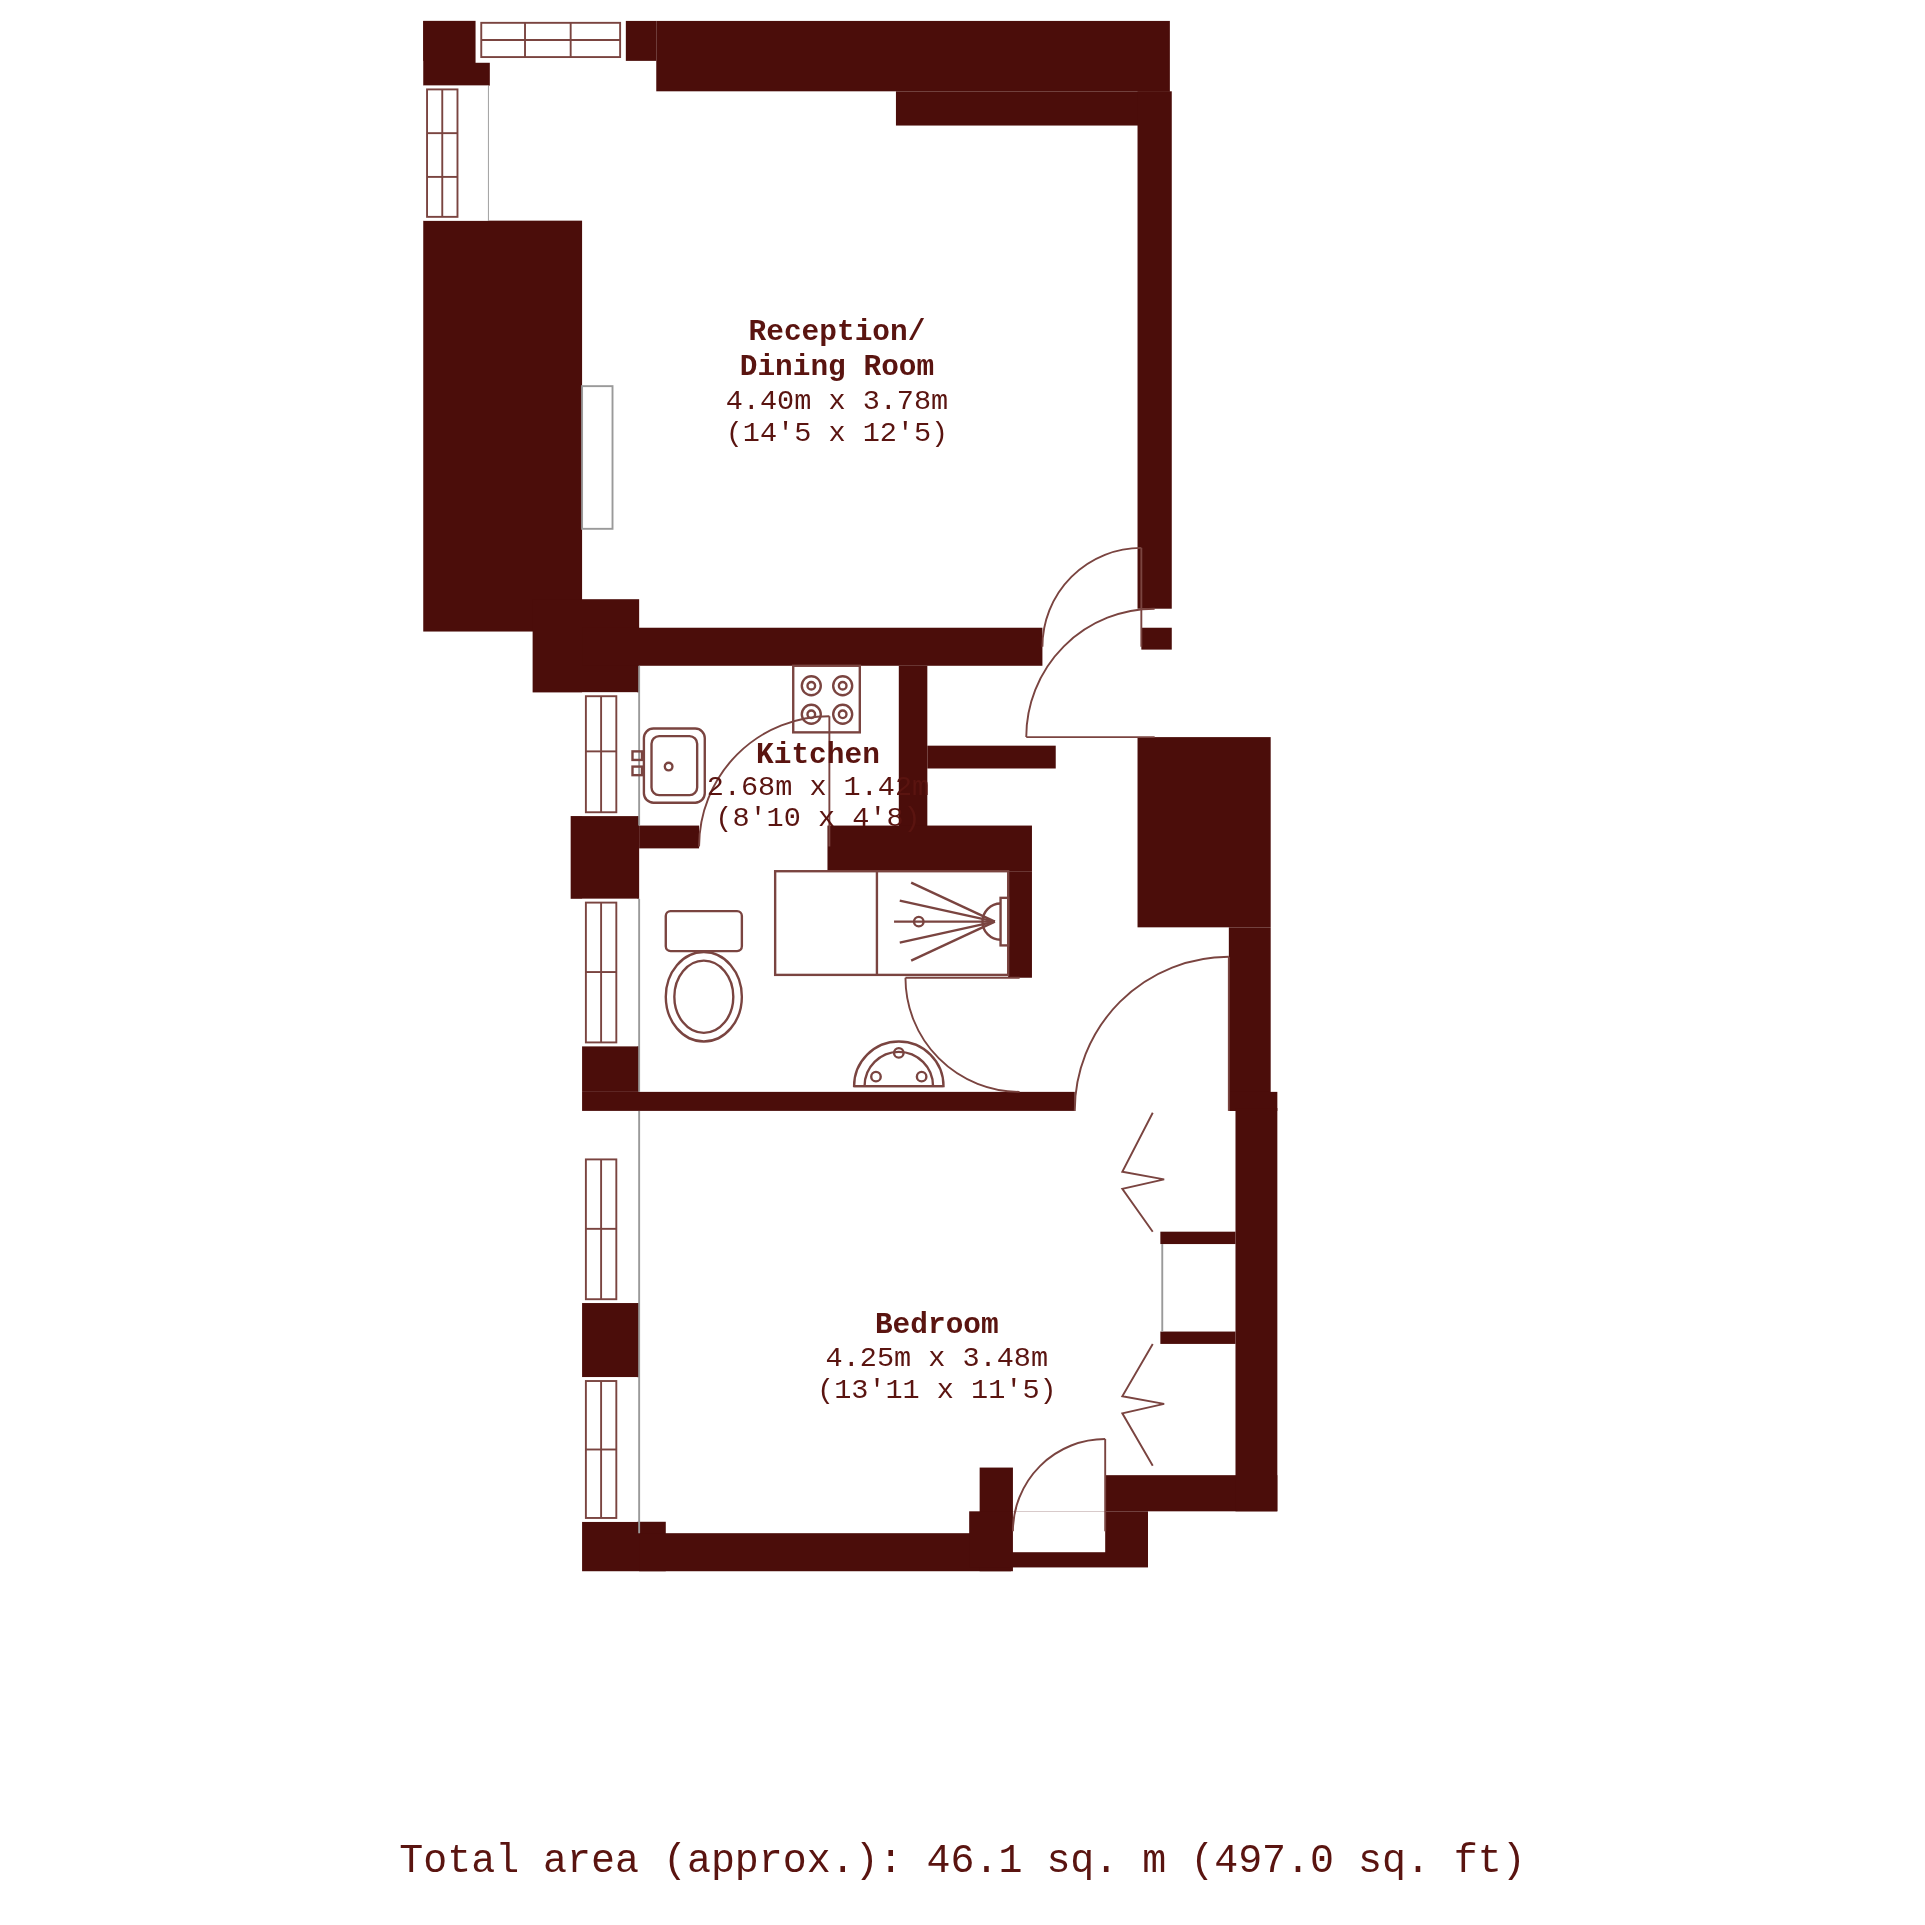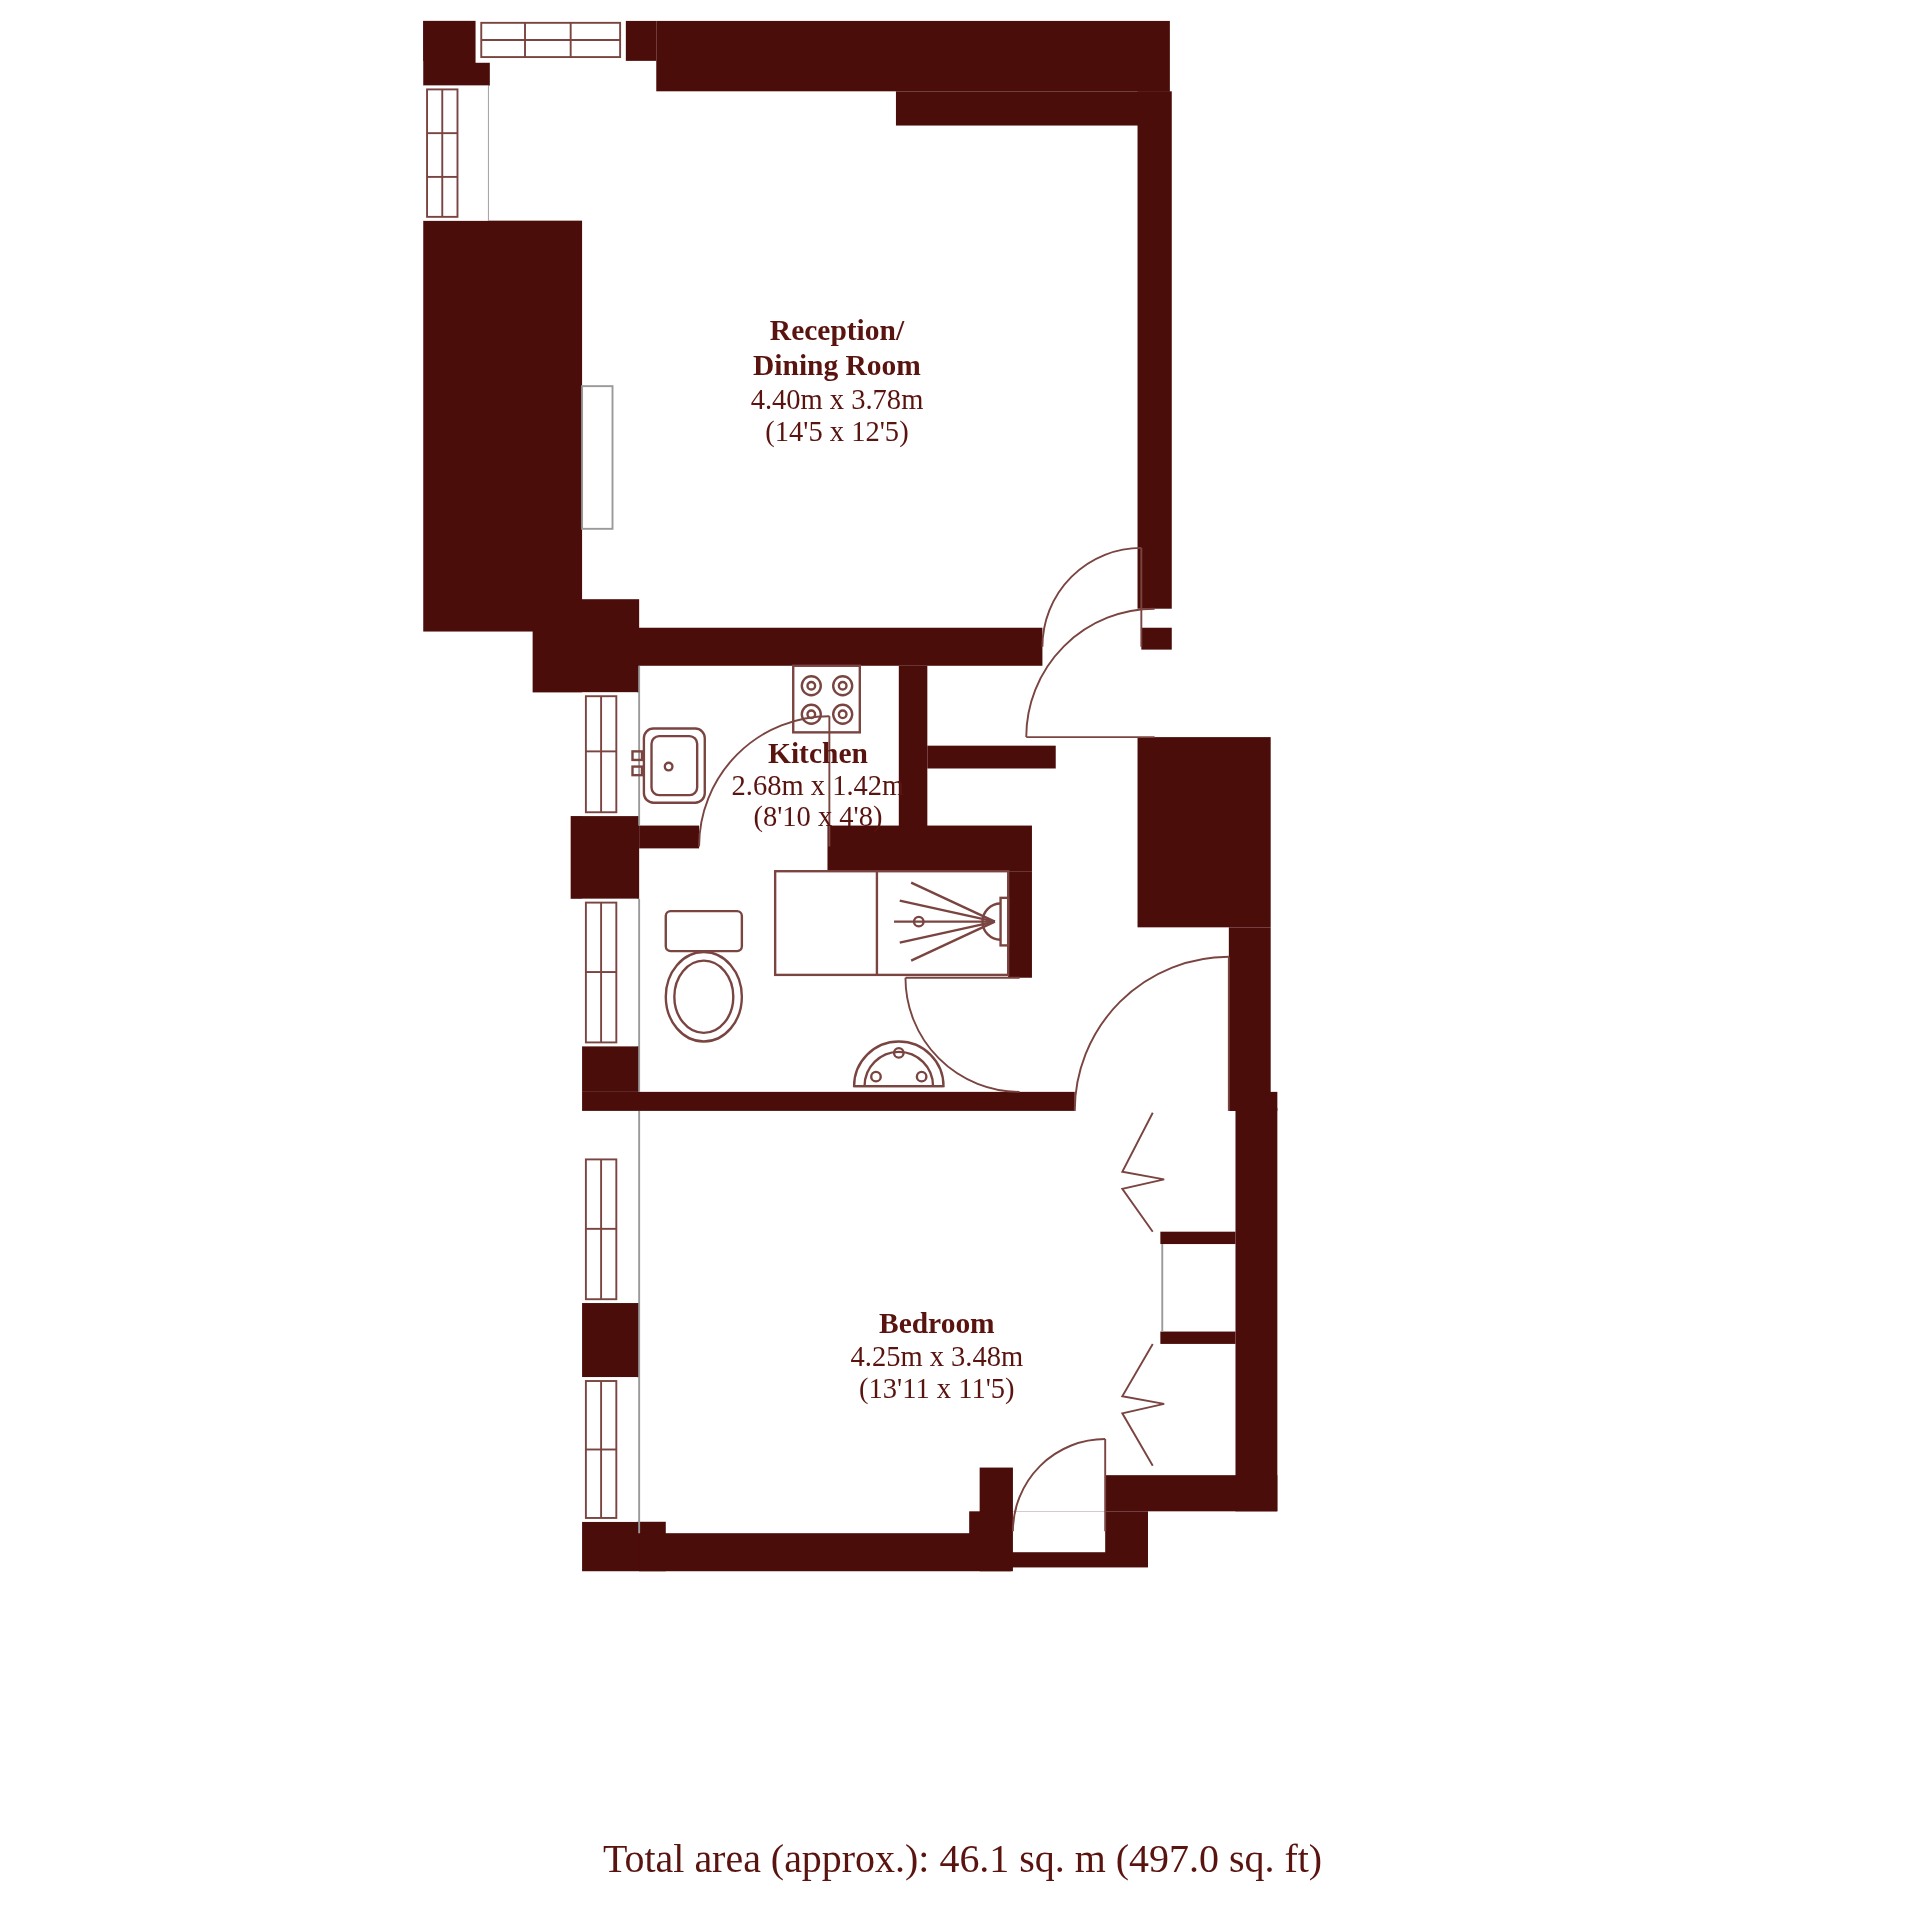--- a/index.html
+++ b/index.html
@@ -1,17 +1,17 @@
 <!DOCTYPE html>
 <html style="--wall: #4b0d0a; --fixline: #7a4440; --labeltext: #5a1410; --innerline: #9a9a9a; --bg: #ffffff;font-size:15px"><head>
 <meta charset="utf-8">
 <style>
   html,body{margin:0;padding:0;background:#fff;}
   .page{width:1820px;height:1926px;position:relative;background:var(--bg,#fff);
-        font-family:Liberation Serif, serif;}
+        font-family:Liberation Mono, monospace;}
   svg{display:block;}
   .wall{fill:var(--wall,#4b0d0a);stroke:none;}
   .fix{fill:none;stroke:var(--fixline,#7a4440);stroke-width:2.5;}
   .fixw{fill:#fff;stroke:var(--fixline,#7a4440);stroke-width:2.5;}
   .door{fill:none;stroke:var(--fixline,#7a4440);stroke-width:2;}
   .win{fill:none;stroke:var(--fixline,#7a4440);stroke-width:2;}
   .winbg{fill:#fff;stroke:none;}
   .grey{stroke:var(--innerline,#9a9a9a);stroke-width:2;fill:none;}
   text{fill:var(--labeltext,#5a1410);}
   .roomname{font-size:31px;font-weight:700;text-anchor:middle;}

